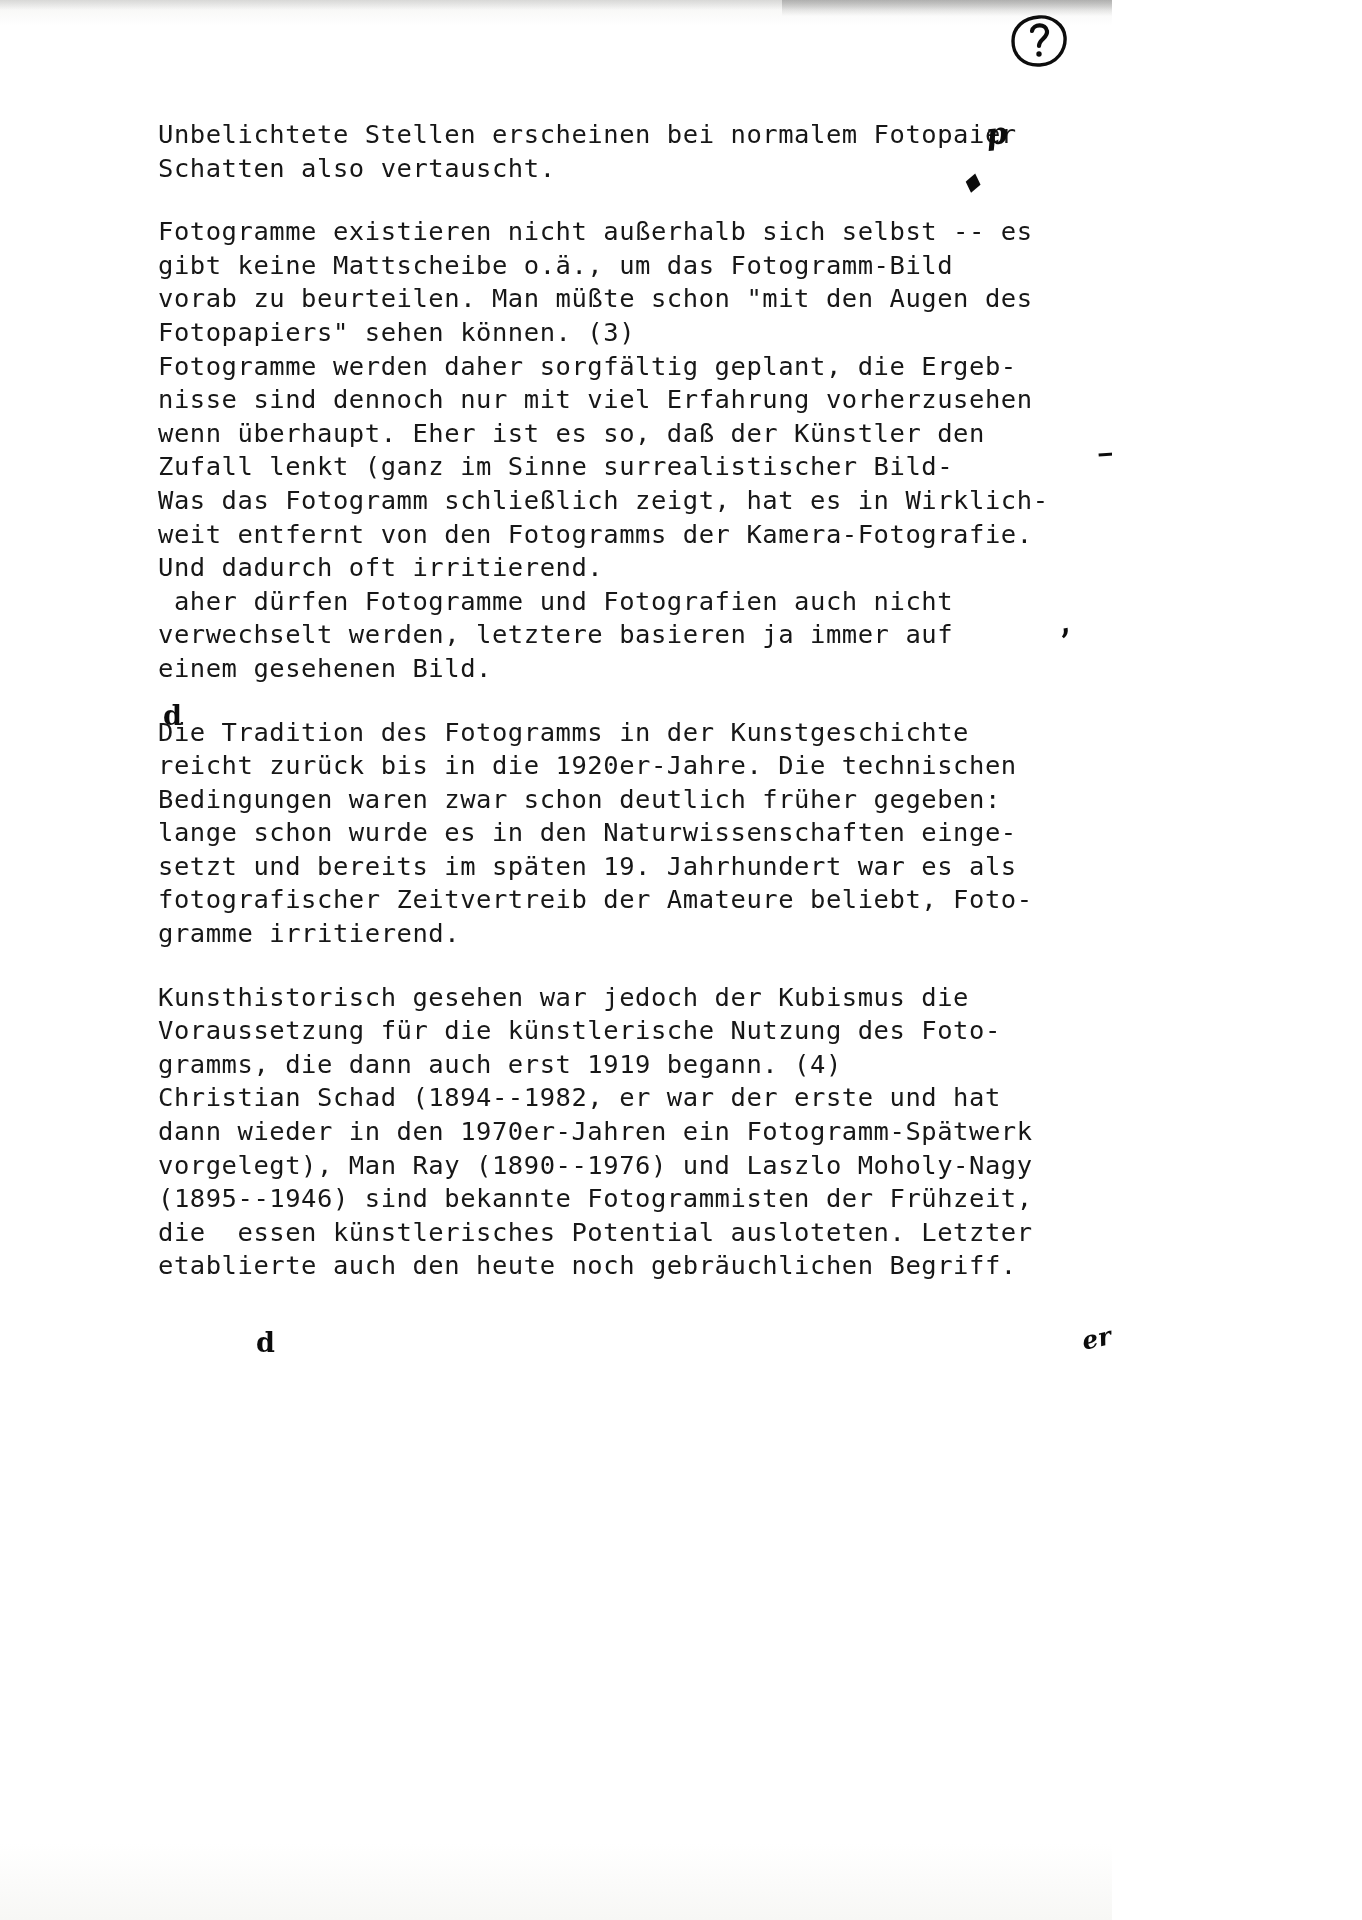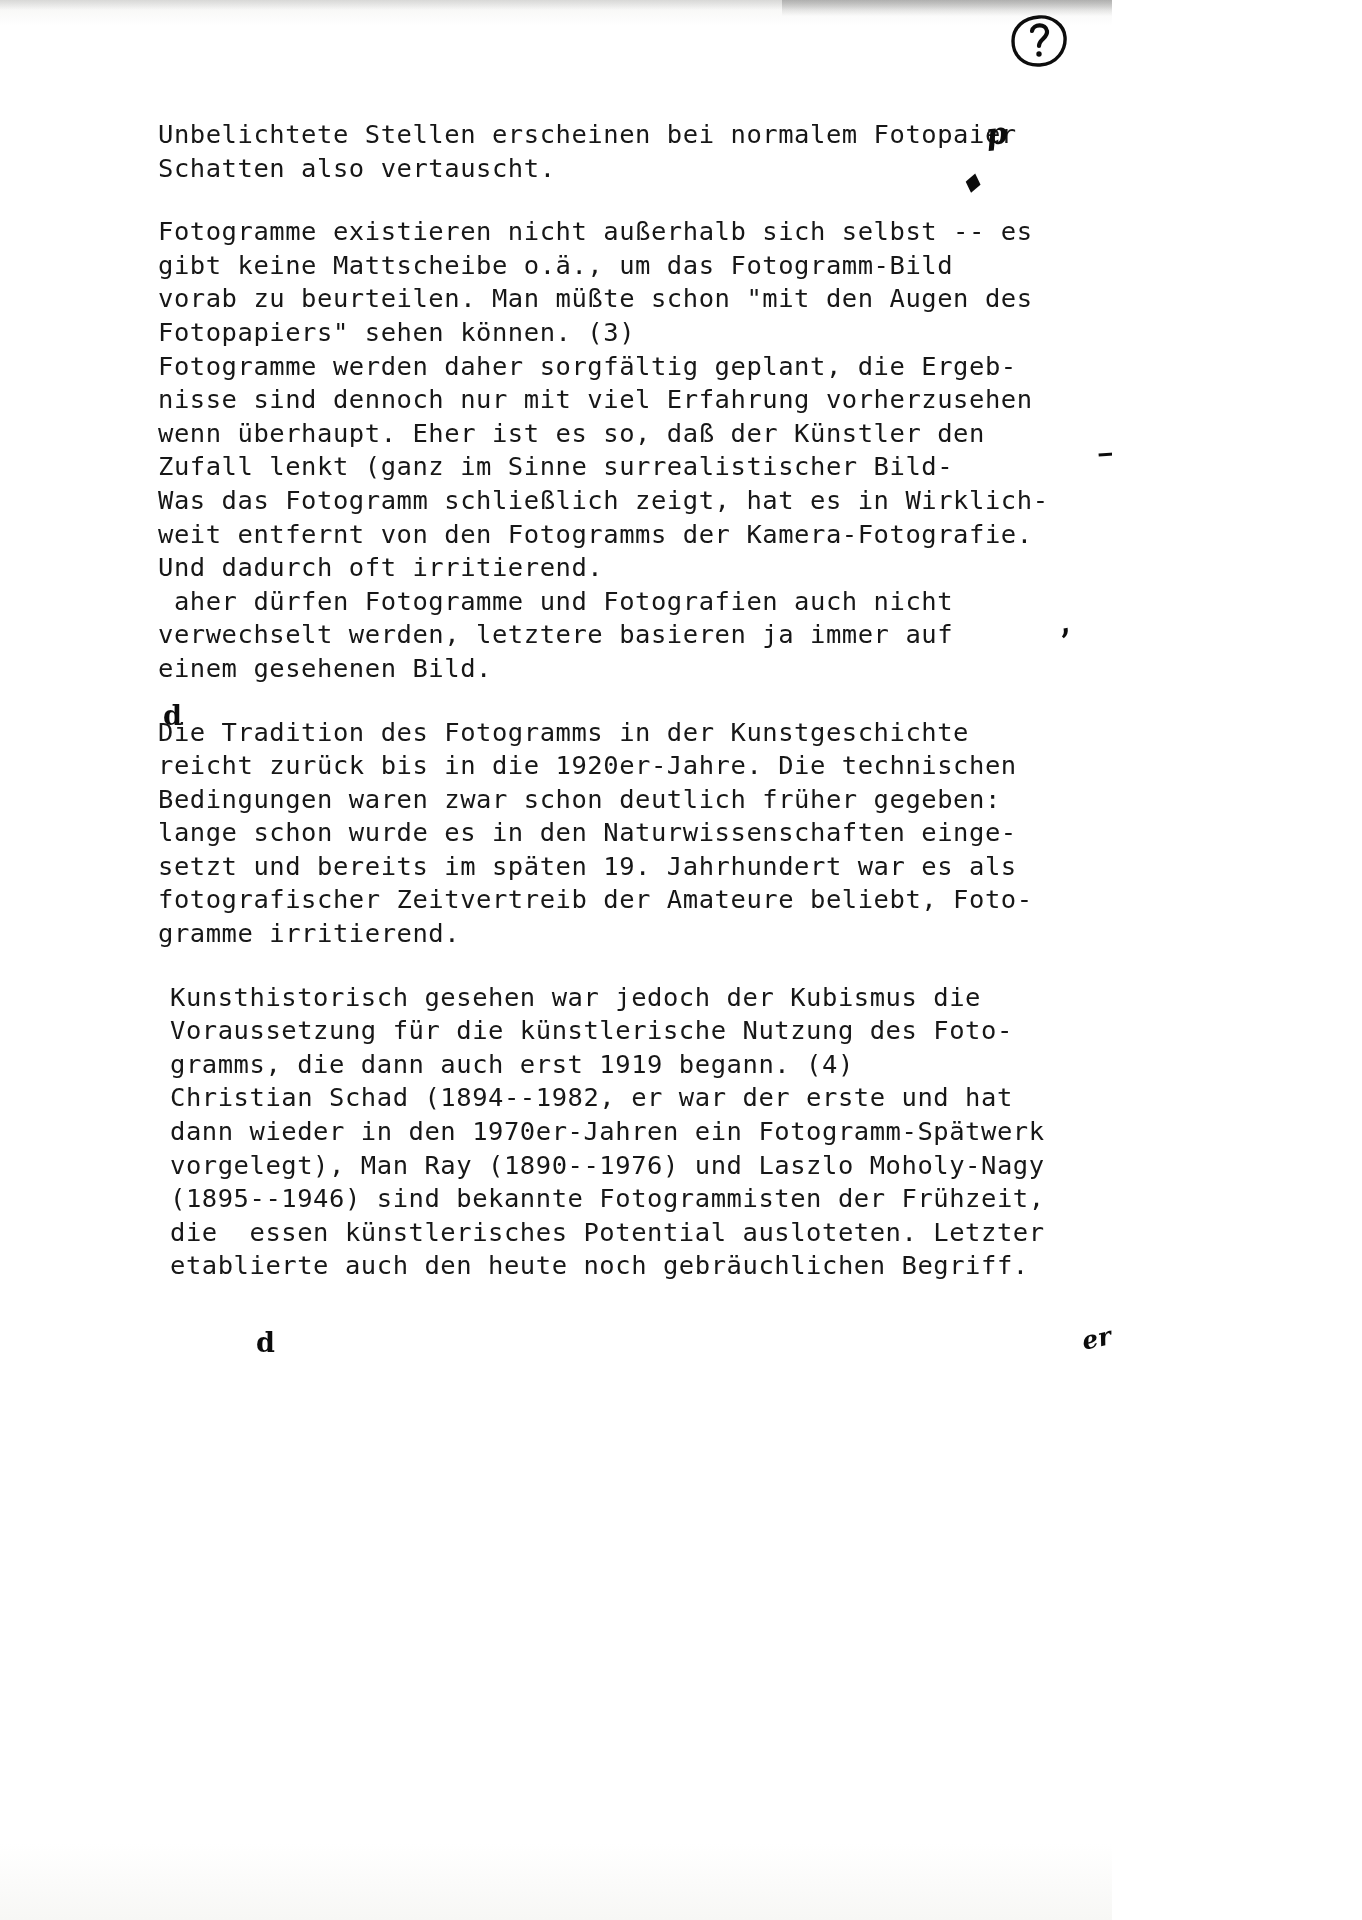--- a/index.html
+++ b/index.html
@@ -45,21 +45,21 @@
 
   #text-body {
     position: absolute;
     left: 158px;
     top: 118px;
     width: 1000px;
   }
   .para {
     margin: 0 0 30px 0;
   }
-  .para:last-child { margin-bottom: 0; margin-left: 12px; }
+  .para:last-child { margin-bottom: 0; }
   .line {
     display: block;
     font-size: 25.5px;
     line-height: 33.6px;
     letter-spacing: 0.55px;
     color: #171717;
     white-space: pre;
   }
 
   

